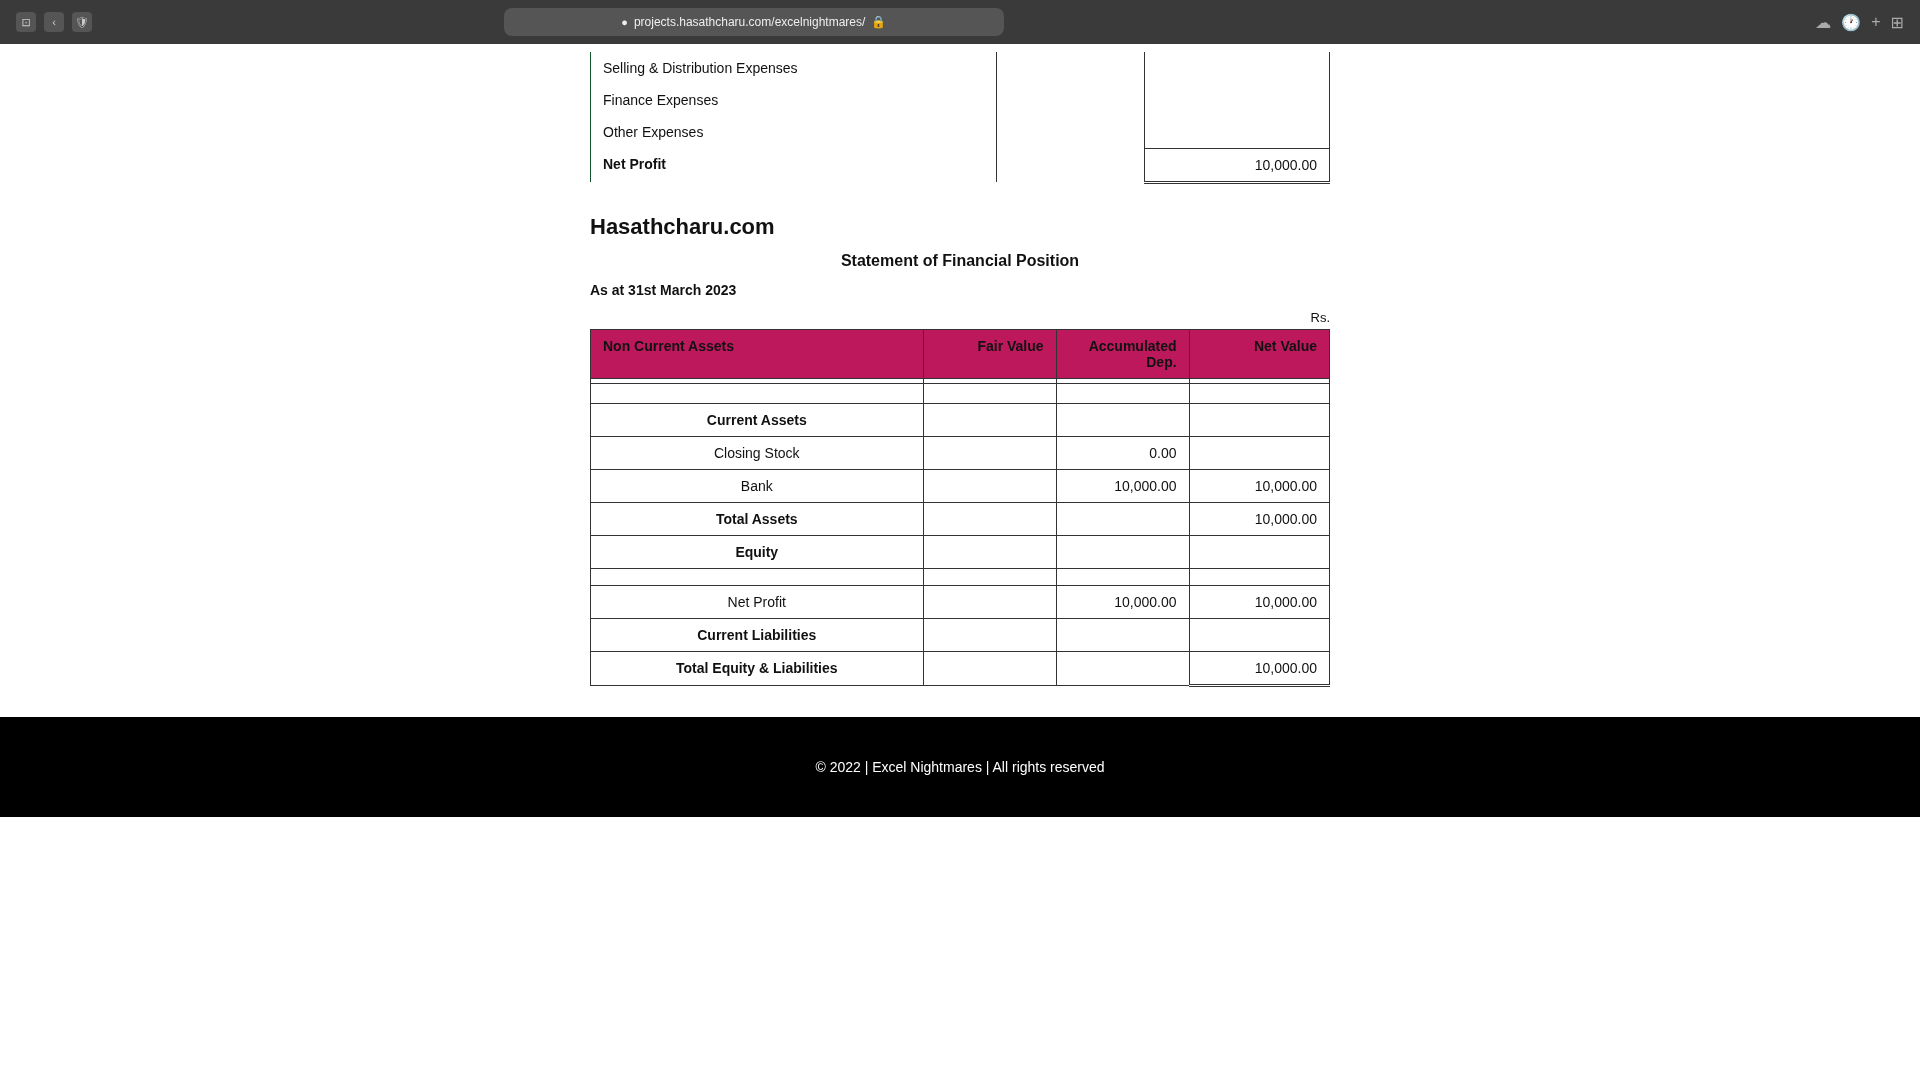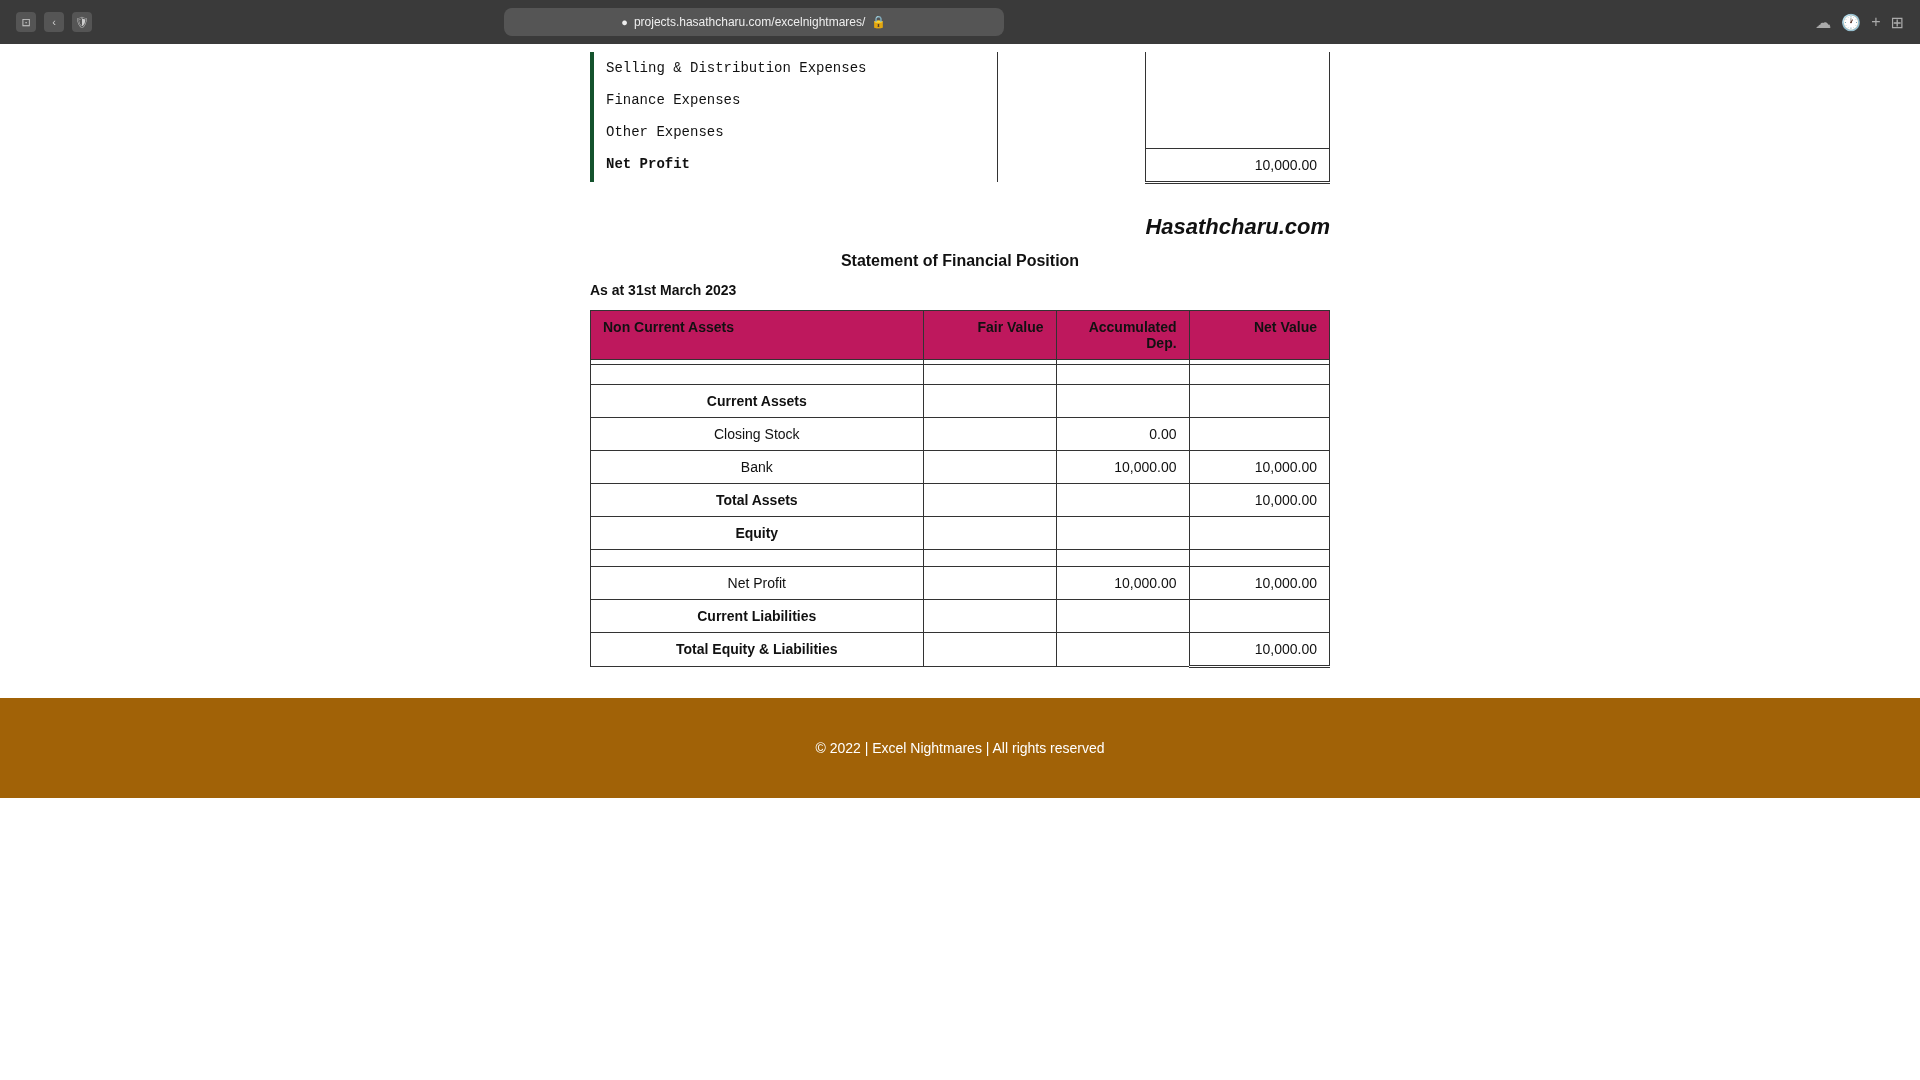--- a/index.html
+++ b/index.html
@@ -66,42 +66,40 @@
       width: 100%;
       border-collapse: collapse;
       margin-bottom: 30px;
     }
     .expenses-table td {
       padding: 8px 12px;
       vertical-align: top;
     }
     .expenses-table .label-col {
       width: 55%;
-      border-left: 4px solid #14532d;
+      border-left: 1px solid #14532d;
       border-right: 1px solid #333;
-      font-family: Liberation Mono, monospace;
     }
     .expenses-table .col2 {
       width: 20%;
       border-right: 1px solid #333;
       text-align: right;
     }
     .expenses-table .col3 {
       width: 25%;
       border-right: 1px solid #333;
       text-align: right;
     }
 
     
     .section-title {
-      text-align: right;
+      text-align: left;
       font-size: 22px;
       font-weight: bold;
       margin: 24px 0 8px;
-      font-style: italic;
     }
     .section-subtitle {
       text-align: center;
       font-size: 16px;
       font-weight: bold;
       margin: 12px 0;
     }
     .section-date {
       text-align: left;
       font-size: 14px;
@@ -136,21 +134,21 @@
     .fp-table td:first-child {
       text-align: center;
       margin-left: 33px;
     }
     .fp-table td:not(:first-child) {
       text-align: right;
     }
 
     
     .footer {
-      background: #a16207;
+      background: #000000;
       height: 100px;
       display: flex;
       align-items: center;
       justify-content: center;
       color: #fff;
       font-size: 14px;
       margin-top: 30px;
     }
 
     
@@ -217,20 +215,21 @@
             </td>
           </tr>
         </tbody>
       </table>
     </div>
 
     <div class="section-title">Hasathcharu.com</div>
     <div class="section-subtitle">Statement of Financial Position</div>
     <div class="section-date">As at 31st March 2023</div>
 
+    <div class="rs-label">Rs.</div>
 
     <table class="fp-table">
       <thead>
         <tr>
           <th style="width:45%; text-align:left;">Non Current Assets</th>
           <th style="width:18%;">Fair Value</th>
           <th style="width:18%;">Accumulated Dep.</th>
           <th style="width:19%;margin-left:32px;">Net Value</th>
         </tr>
         <tr>

